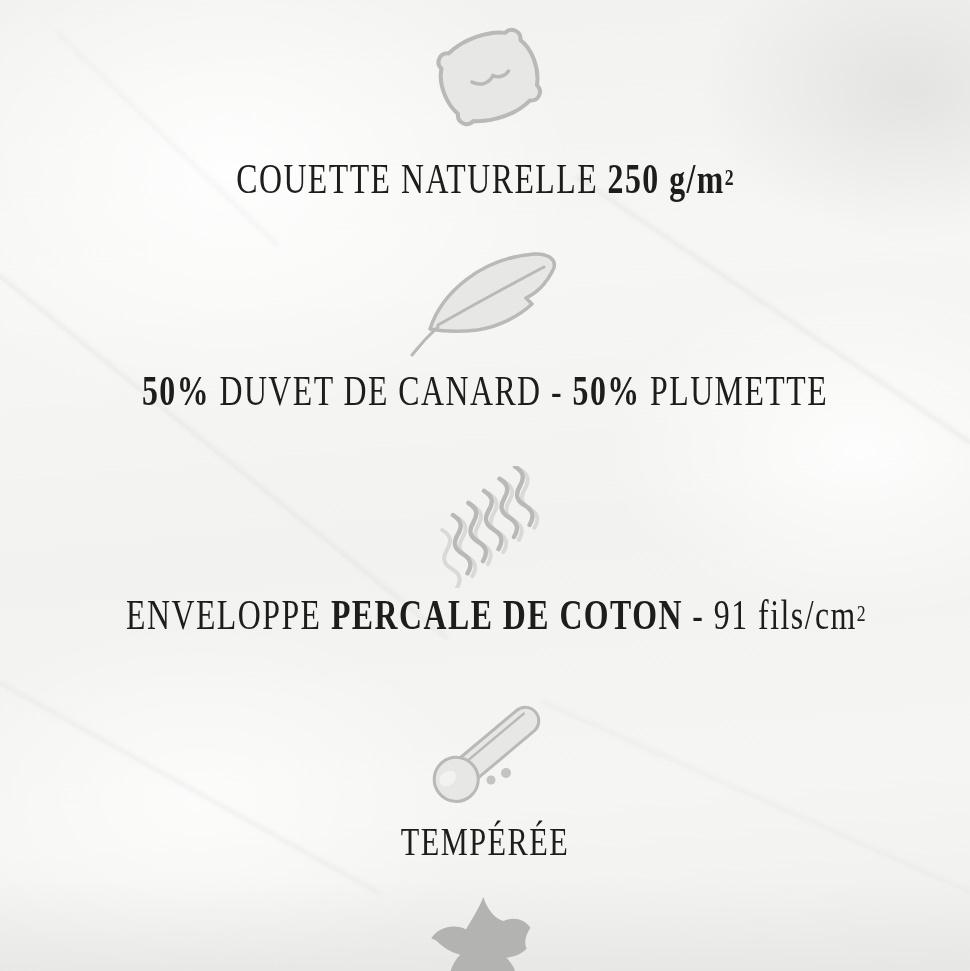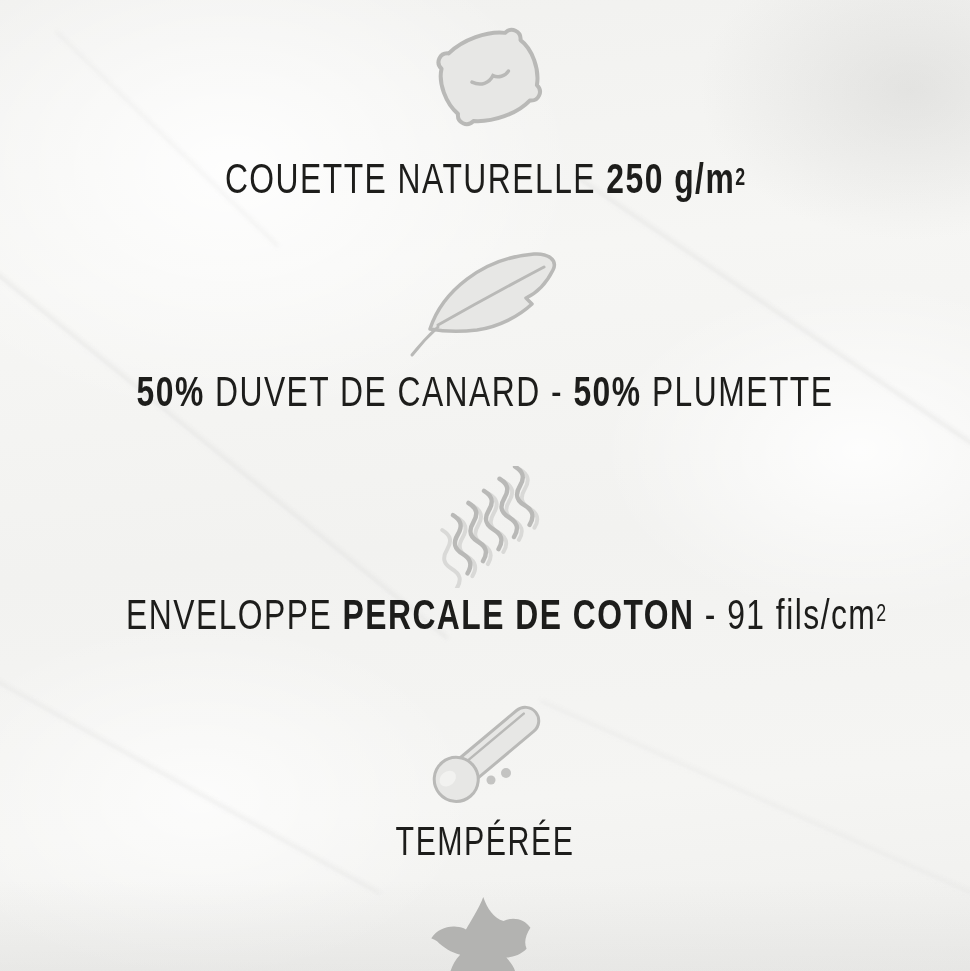--- a/index.html
+++ b/index.html
@@ -1,19 +1,19 @@
 <!DOCTYPE html>
 <html style="--text: #1d1d1b; --icon_outline: #b9b9b7; --icon_fill: #e7e7e5; --icon_light: #d9d9d7; --icon_solid: #b3b3b1; --background: #f4f4f2;"><head>
 <meta charset="utf-8">
 <style>
   html,body{margin:0;padding:0;background:#e9e9e7;}
   .canvas{
     position:relative;width:970px;height:971px;overflow:hidden;
     background:linear-gradient(175deg,#f1f1ef 0%,#f6f6f4 28%,#f2f2f0 55%,#f5f5f3 80%,#efefed 100%);
-    font-family:Liberation Sans, sans-serif;
+    font-family:Liberation Serif, serif;
   }
   
   .shade{position:absolute;pointer-events:none;}
   .shade-tl{left:-120px;top:-80px;width:700px;height:500px;
     background:radial-gradient(closest-side,rgba(255,255,255,0.9),rgba(255,255,255,0));}
   .shade-mr{left:600px;top:280px;width:520px;height:340px;
     background:radial-gradient(closest-side,rgba(255,255,255,0.85),rgba(255,255,255,0));}
   .shade-bl{left:-80px;top:620px;width:560px;height:360px;
     background:radial-gradient(closest-side,rgba(255,255,255,0.7),rgba(255,255,255,0));}
   .shade-tr{left:700px;top:-60px;width:420px;height:300px;

